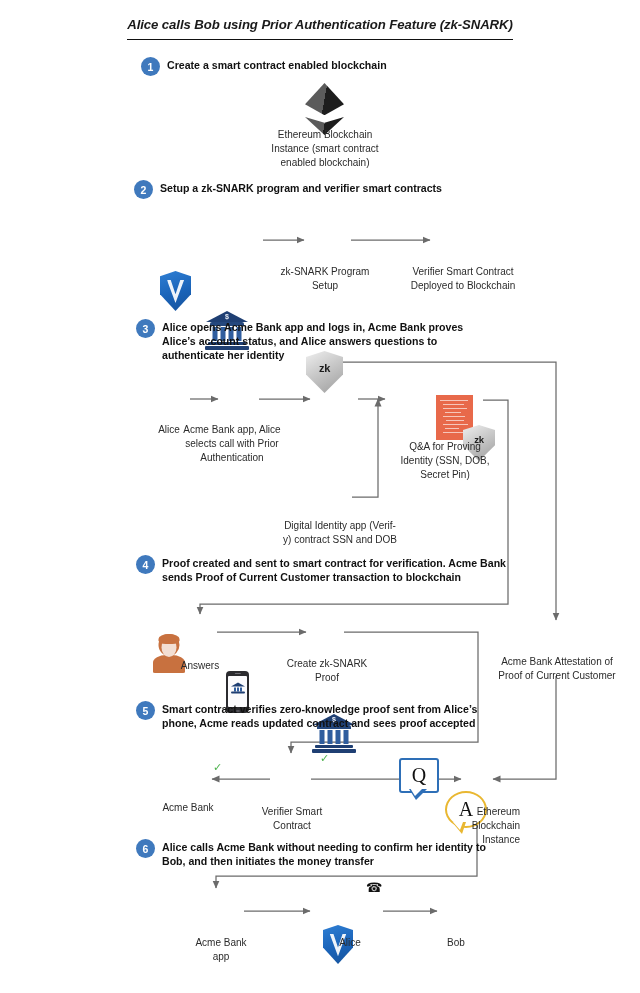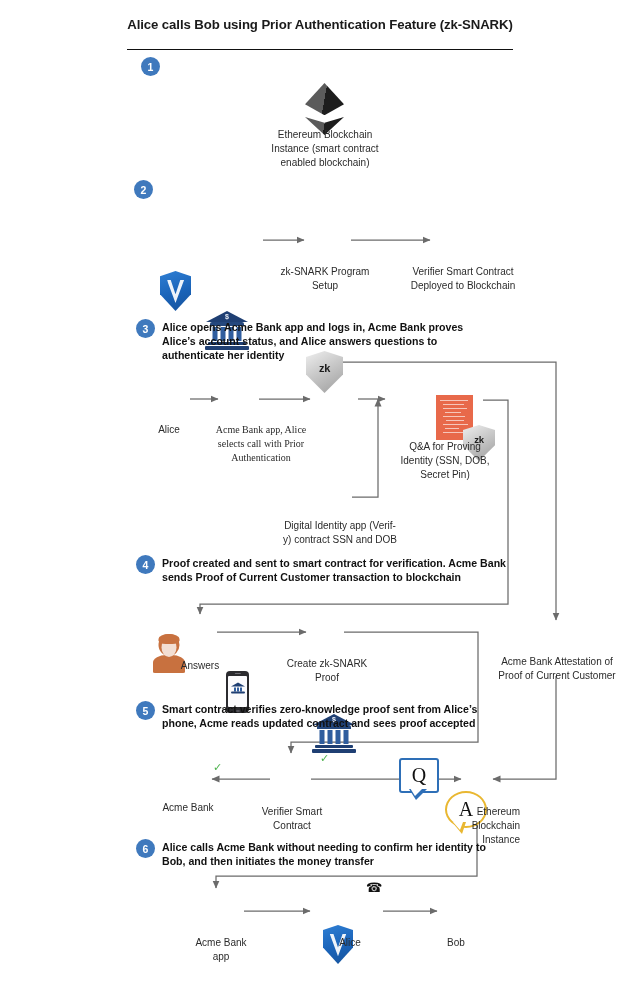--- a/index.html
+++ b/index.html
@@ -9,21 +9,21 @@
     color:#1a1a1a;
   }
   #canvas{position:absolute;inset:0;}
   #wires{position:absolute;left:0;top:0;width:640px;height:993px;pointer-events:none;}
 
   
   .title{
     position:absolute;top:17px;left:0;width:640px;text-align:center;
     font-size:13.2px;font-weight:bold;letter-spacing:-0.1px;
   }
-  .title span{border-bottom:1.4px solid #111;padding-bottom:17px;}
+  .title span{border-bottom:1.4px solid #111;padding-bottom:7px;font-style:italic;}
 
   
   .step{position:absolute;display:flex;align-items:flex-start;gap:7px;}
   .badge{
     width:19px;height:19px;border-radius:50%;background:#3f79bd;
     color:#fff;font-size:10.5px;font-weight:bold;
     display:flex;align-items:center;justify-content:center;flex:0 0 auto;
     margin-top:-1px;
   }
   .steptext{font-size:10.6px;font-weight:bold;line-height:1.33;color:#111;}
@@ -184,30 +184,32 @@
       <path d="M344,632 L478,632 L478,742 L291,742 L291,753" marker-end="url(#ah)"></path>
 
       <path d="M556,676 L556,779 L493,779" marker-end="url(#ah)"></path>
 
       <path d="M477,805 L477,876 L216,876 L216,888" marker-end="url(#ah)"></path>
     </g>
   </svg>
 
   <div class="step" style="left:141px;top:58px;width:420px;">
     <div class="badge">1</div>
+    <div class="steptext">Create a smart contract enabled blockchain</div>
   </div>
 
   <div class="node eth" style="left:305px;top:83px;width:39px;height:52px;">
     <div class="up"></div>
       <div class="dn"></div>
   </div>
   <div class="cap" style="left:263px;top:128px;width:124px;">Ethereum Blockchain Instance (smart contract enabled blockchain)</div>
 
   <div class="step" style="left:134px;top:181px;width:440px;">
     <div class="badge">2</div>
+    <div class="steptext">Setup a zk-SNARK program and verifier smart contracts</div>
   </div>
 
   <div class="node verify" style="left:160px;top:219px;width:31px;height:40px;">
     <div class="sh"></div>
       <div class="vv"></div>
   </div>
 
   <div class="node bank" style="left:205px;top:219px;width:44px;height:40px;--hw:21px;--rh:11px;--cg:3px;">
     <div class="roof"></div>
     <div class="dollar" style="top:2px;font-size:7px;">$</div>
@@ -266,21 +268,21 @@
         <div class="cols" style="top:5px;gap:1px;">
           <div class="col" style="width:2px;height:4px;"></div>
           <div class="col" style="width:2px;height:4px;"></div>
           <div class="col" style="width:2px;height:4px;"></div>
         </div>
         <div class="base2" style="top:9px;width:14px;height:2px;"></div>
       </div>
     </div>
     <div class="hm"></div>
   </div>
-  <div class="cap" style="left:209px;top:423px;width:104px;font-family:Liberation Serif, serif;">Acme Bank app, Alice selects call with Prior Authentication</div>
+  <div class="cap" style="left:180px;top:423px;width:104px;">Acme Bank app, Alice selects call with Prior Authentication</div>
 
   <div class="node bank" style="left:312px;top:378px;width:44px;height:40px;--hw:21px;--rh:11px;--cg:3px;">
     <div class="roof"></div>
     <div class="dollar" style="top:2px;font-size:7px;">$</div>
     <div class="arch" style="top:11px;width:34px;height:4px;"></div>
     <div class="cols" style="top:16px;">
       <div class="col" style="width:5px;height:14px;"></div>
       <div class="col" style="width:5px;height:14px;"></div>
       <div class="col" style="width:5px;height:14px;"></div>
       <div class="col" style="width:5px;height:14px;"></div>

